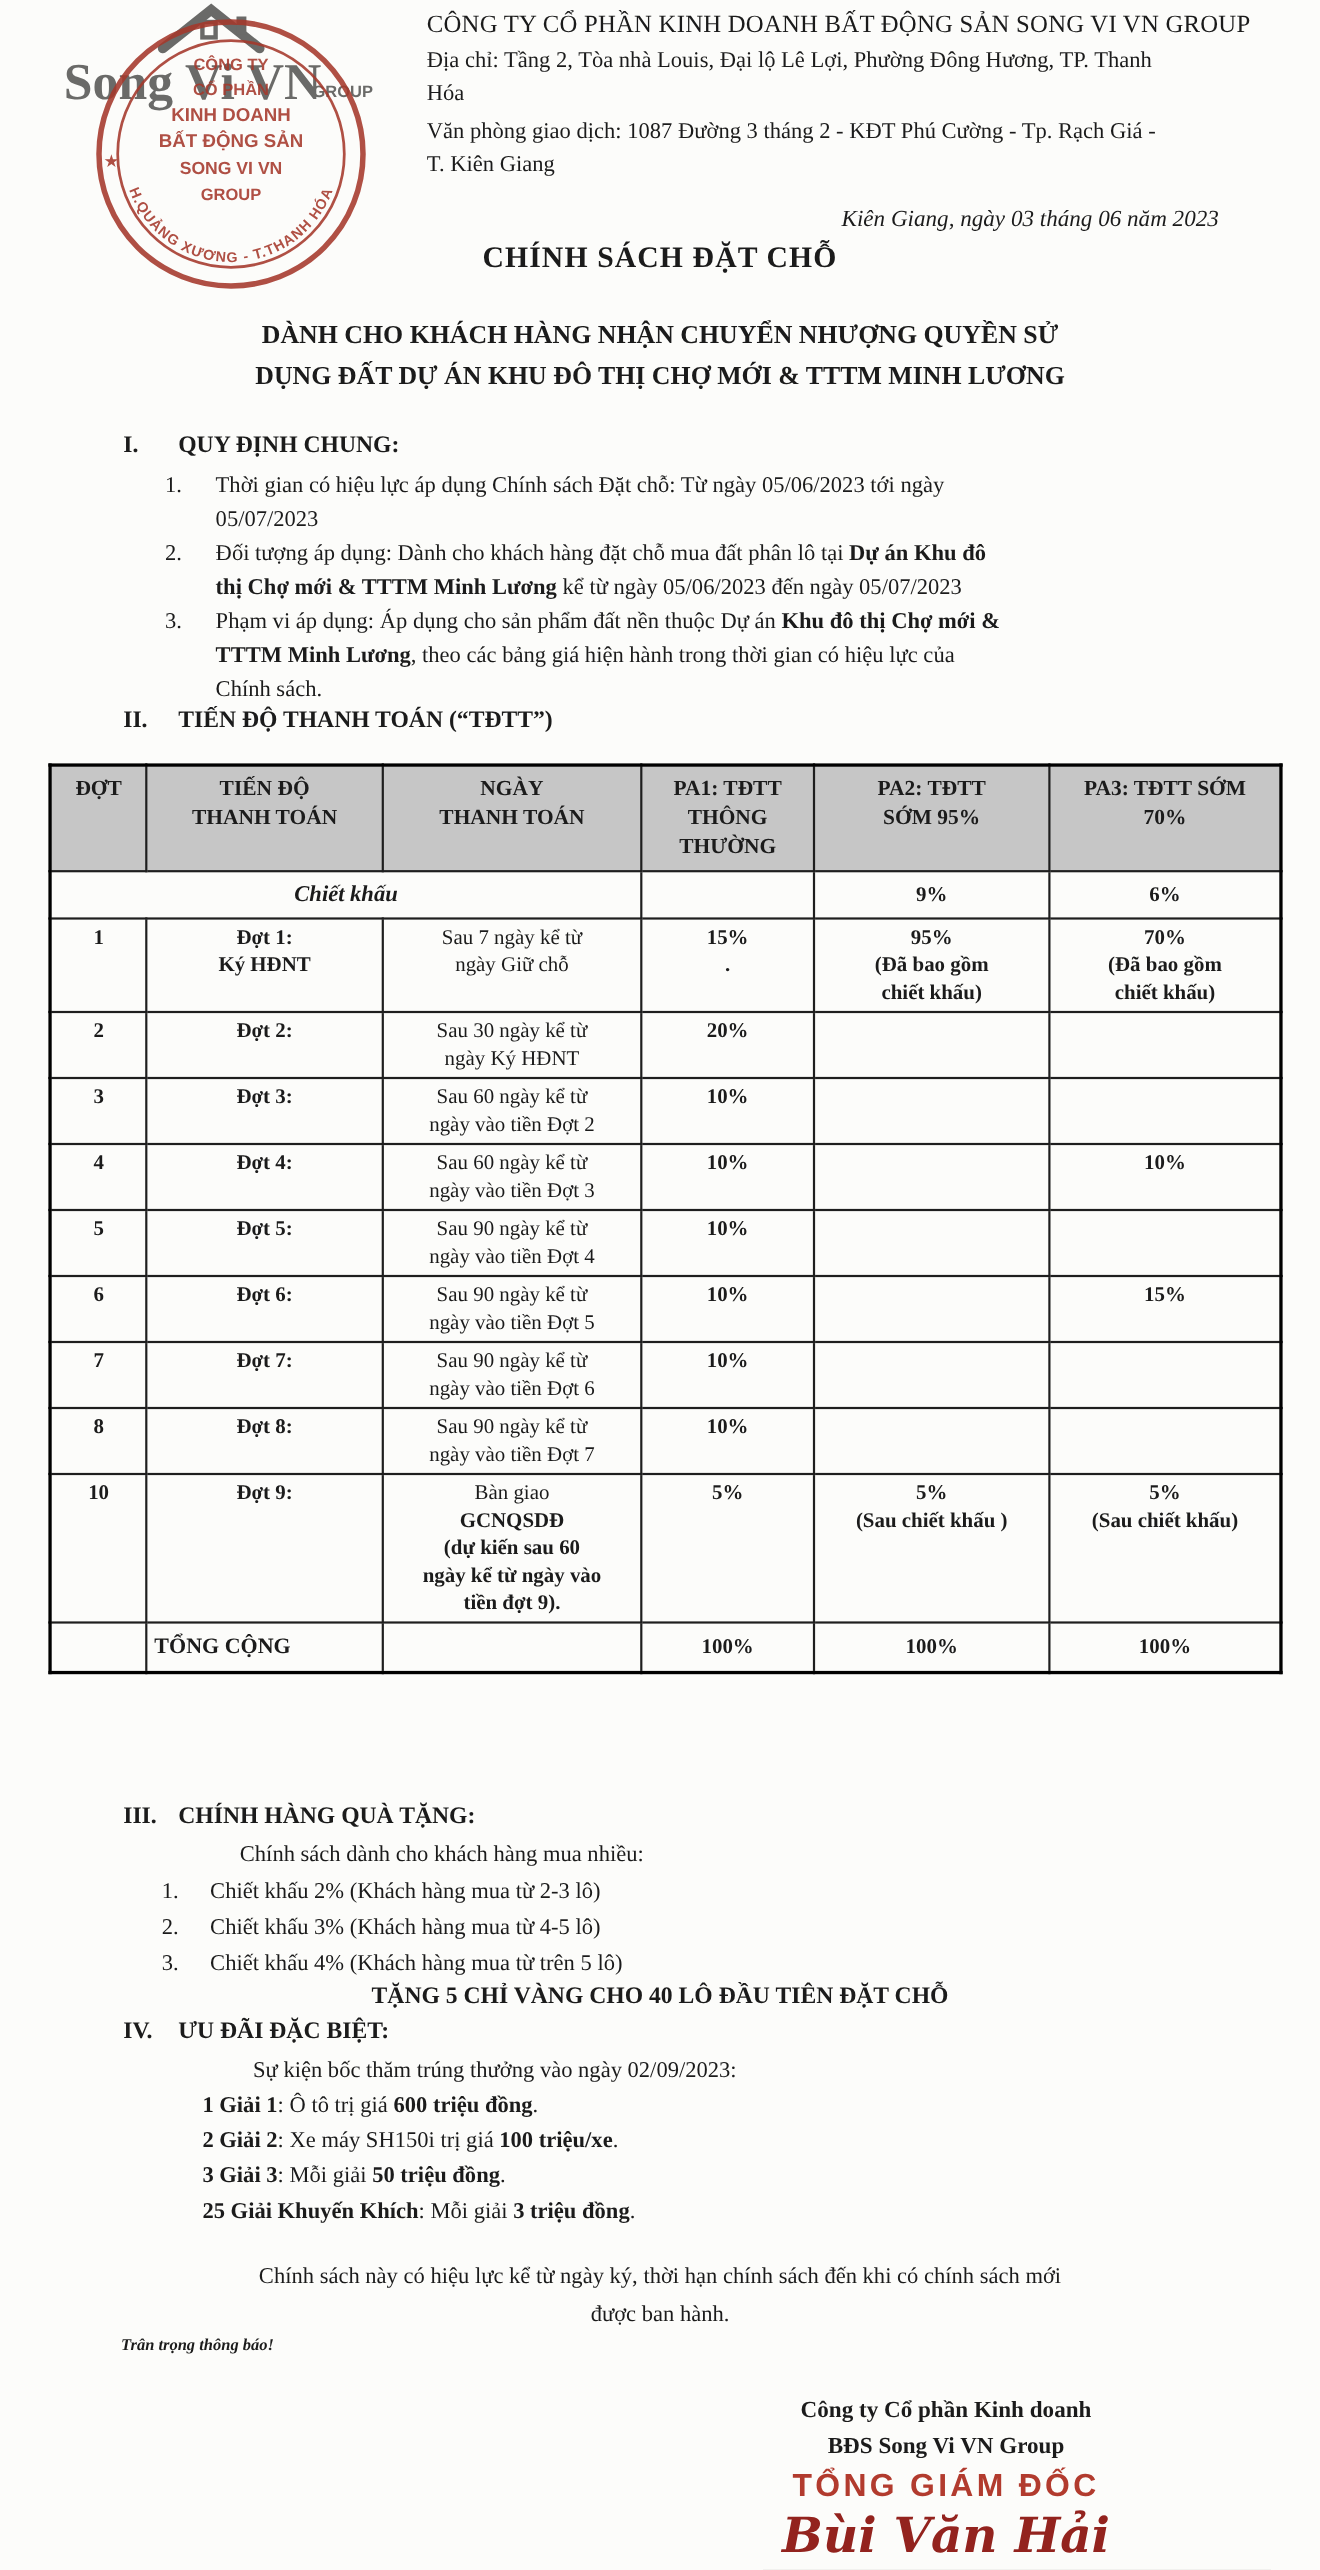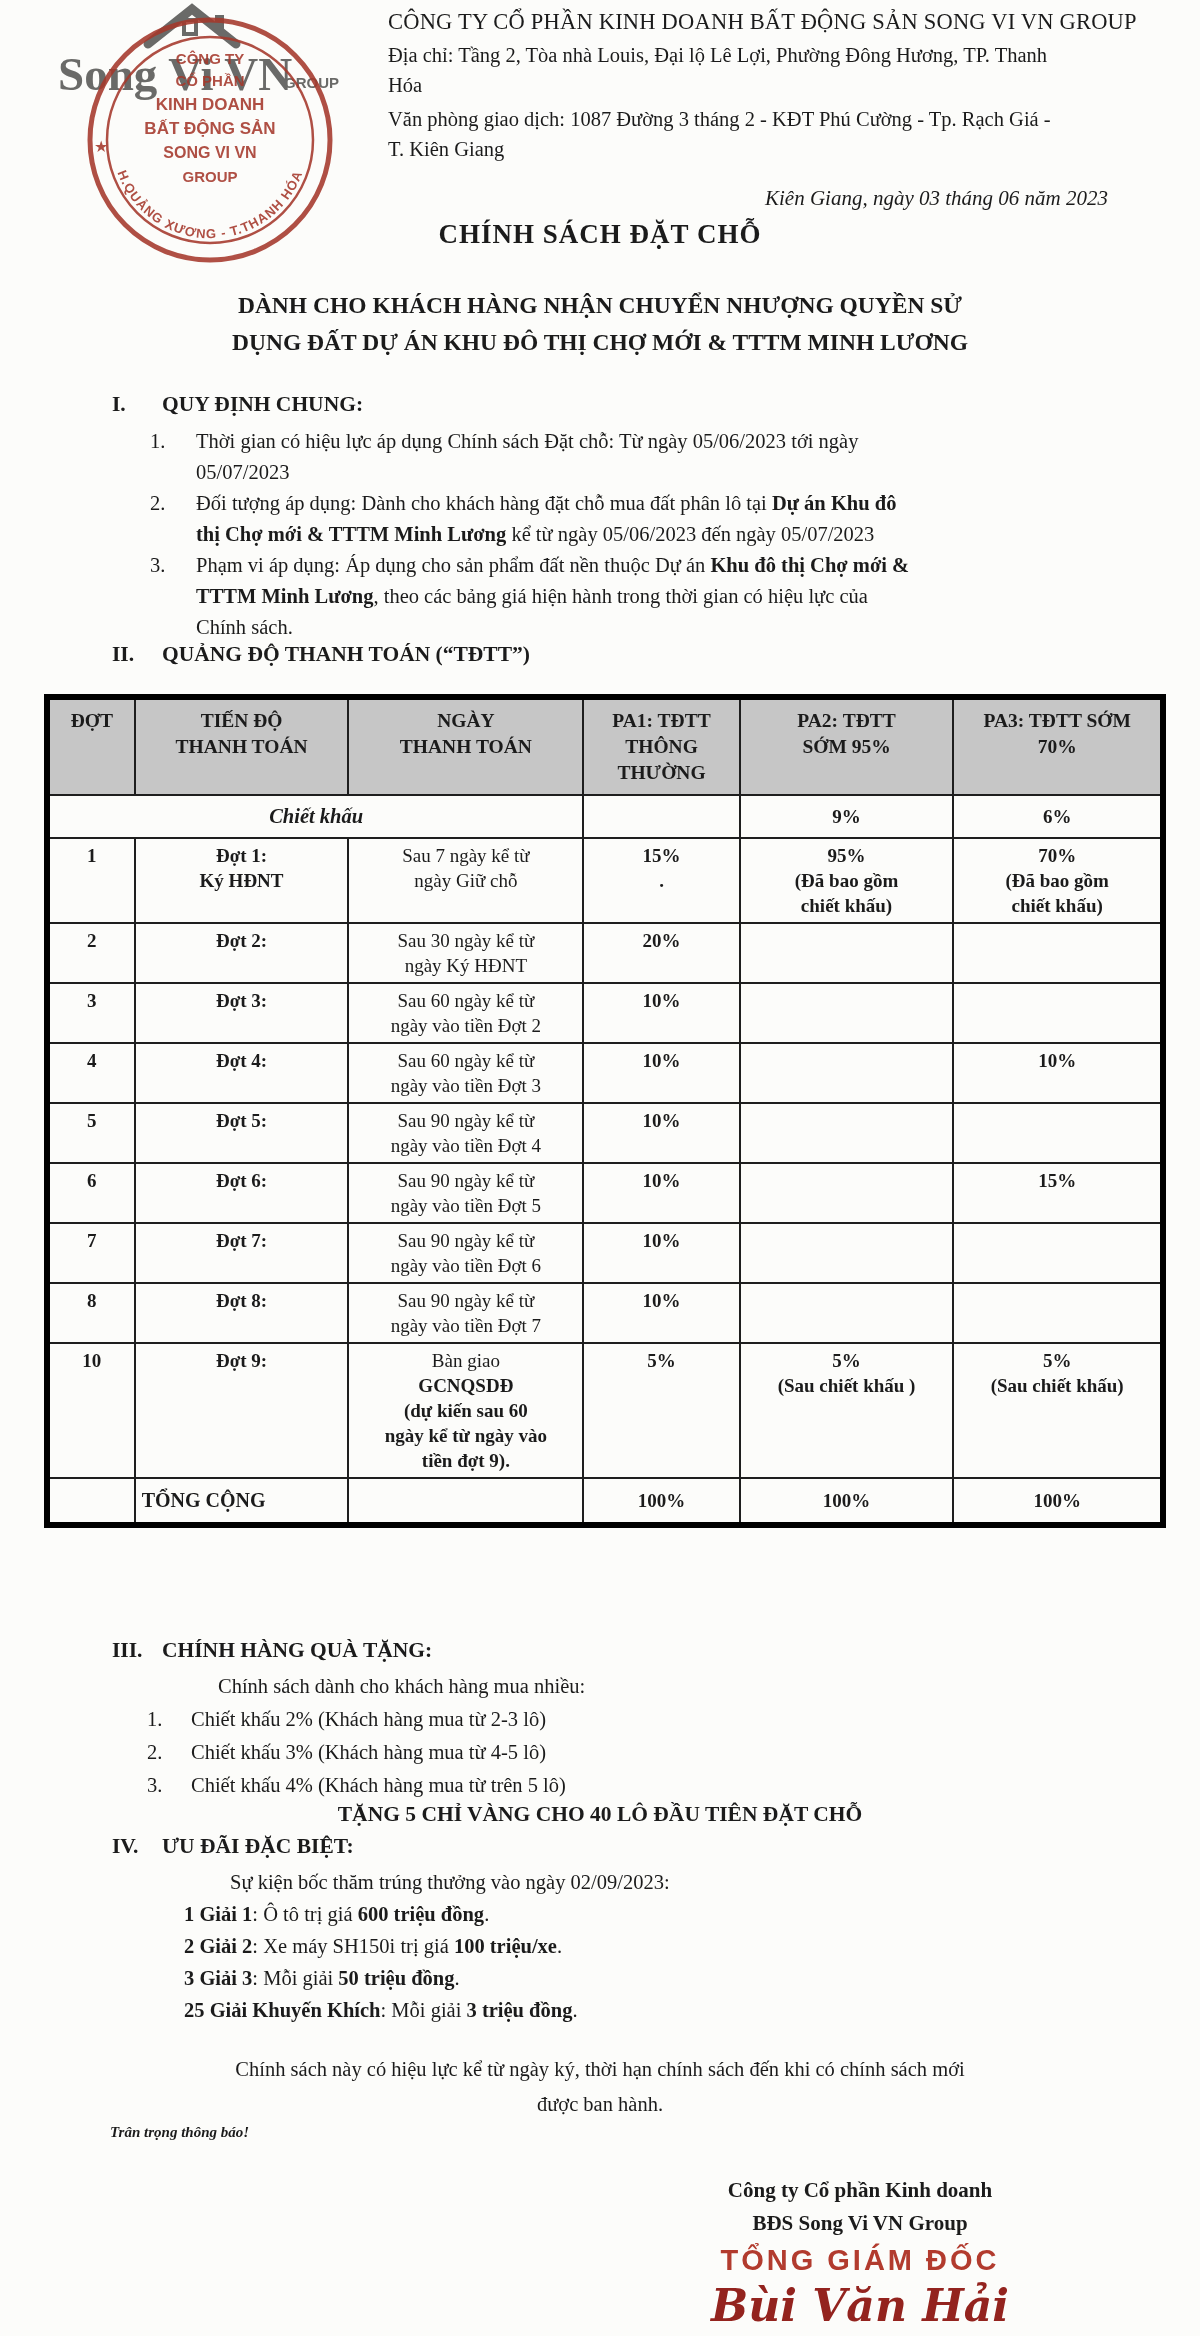--- a/index.html
+++ b/index.html
@@ -37,21 +37,21 @@
   .sec3-intro{margin-left:106px;}
   .sec3-block .li{margin-left:35px;}
   .sec3-block .num{width:44px;}
   .gold-line{position:absolute;top:1802px;left:100px;width:1000px;text-align:center;
     font-weight:bold;font-size:21.5px;}
   .sec4-block{position:absolute;top:1866px;left:112px;width:900px;font-size:20.5px;line-height:32px;}
   .sec4-intro{margin-left:118px;}
   .prize{margin-left:72px;white-space:pre-line;}
   
   .pay-table{position:absolute;top:694px;left:44px;width:1122px;border-collapse:collapse;
-    font-size:19px;line-height:25px;text-align:center;border:6px solid #000000;}
+    font-size:19px;line-height:25px;text-align:center;border:3px solid #000000;}
   .pay-table th,.pay-table td{border:2px solid #1e1e1e;padding:4px 6px;vertical-align:top;
     white-space:pre-line;}
   .pay-table thead th{background:#c6c6c6;font-weight:bold;font-size:19.5px;line-height:26px;
     padding:8px 4px;vertical-align:top;}
   .note-cell{text-align:left;padding:10px 16px;font-size:20px;line-height:30px;}
   .discount-row td{vertical-align:middle;padding:8px 6px;}
   .discount-label{font-style:italic;font-weight:bold;font-size:20.5px;margin-top:24px;}
   .col-dot{font-weight:bold;}
   .col-stage{font-weight:bold;margin-left:33px;}
   .col-pa1,.col-pa2,.col-pa3{font-weight:bold;}
@@ -140,21 +140,21 @@
       <div class="li">
         <span class="num">3.</span>
         <div class="litext"><span>Phạm vi áp dụng: Áp dụng cho sản phẩm đất nền thuộc Dự án </span><b>Khu đô thị Chợ mới &amp;
 TTTM Minh Lương</b><span>, theo các bảng giá hiện hành trong thời gian có hiệu lực của
 Chính sách.</span></div>
       </div>
     </div>
 
   <div class="sec-heading sec2-heading">
     <span class="sec-num">II.</span>
-    <span>QUẢNG ĐỘ THANH TOÁN (“TĐTT”)</span>
+    <span>TIẾN ĐỘ THANH TOÁN (“TĐTT”)</span>
   </div>
 
   <table class="pay-table">
     <colgroup>
       <col style="width:88px">
         <col style="width:215px">
         <col style="width:236px">
       <col style="width:157px">
         <col style="width:215px">
         <col style="width:211px">

